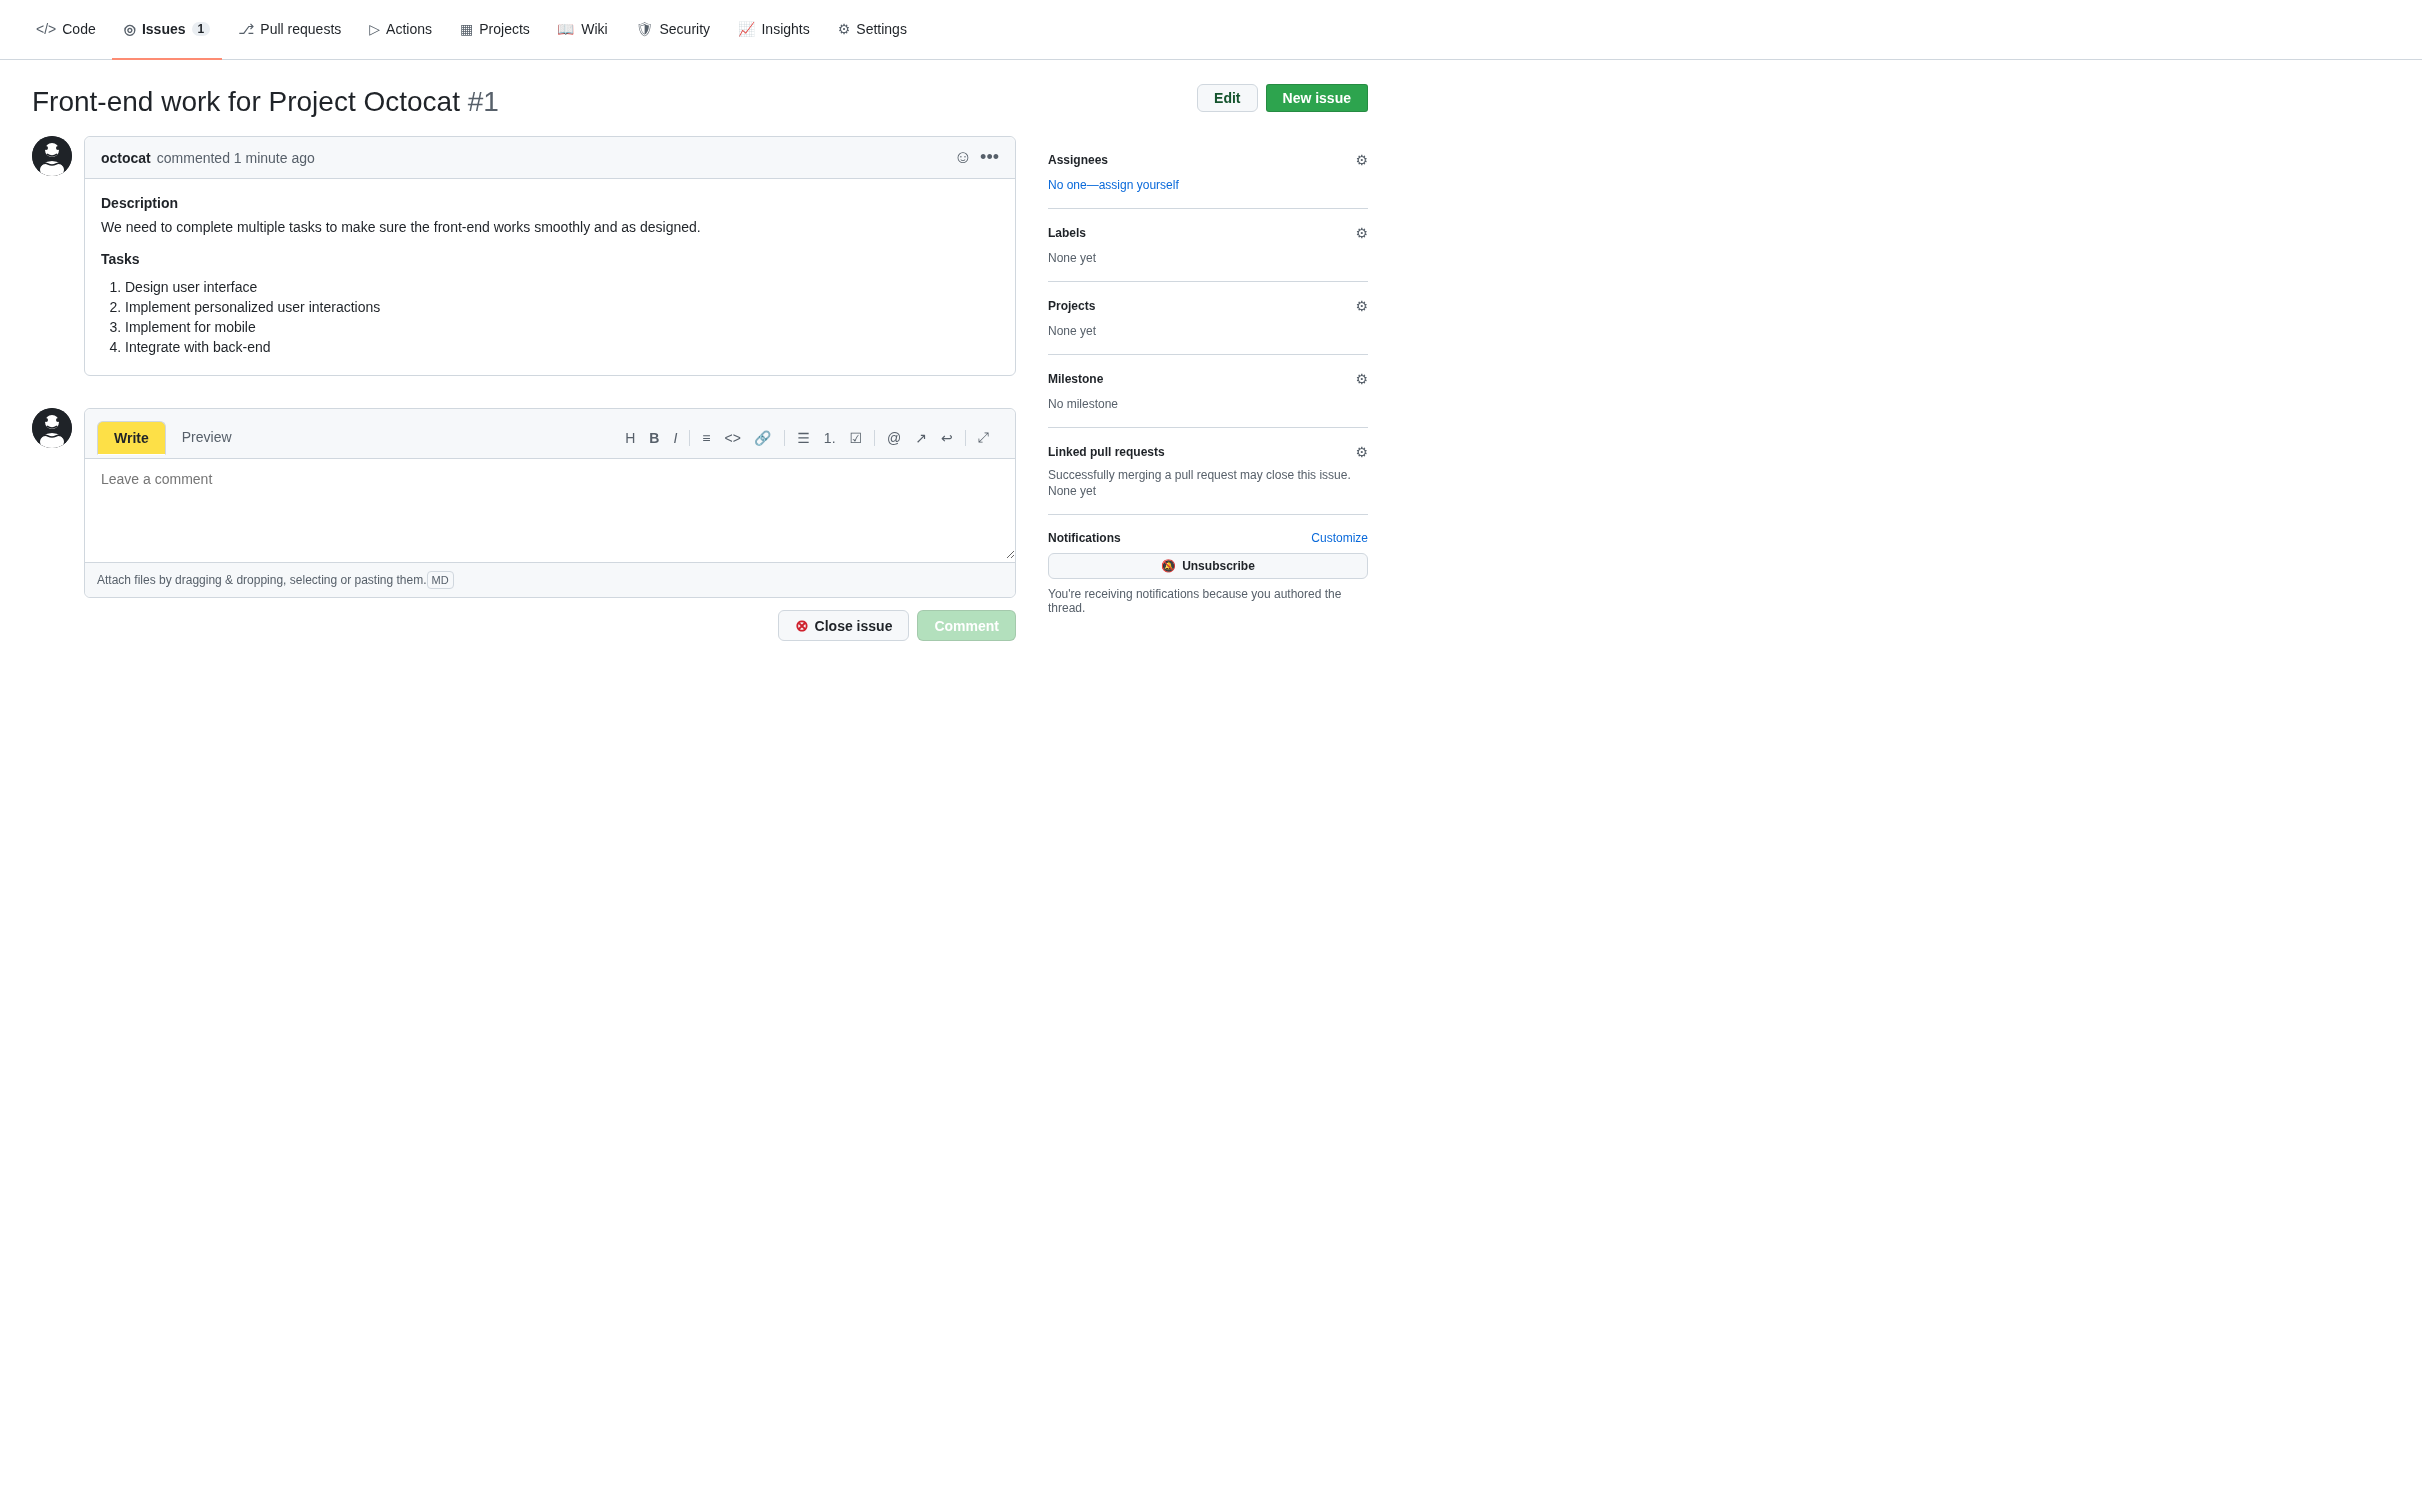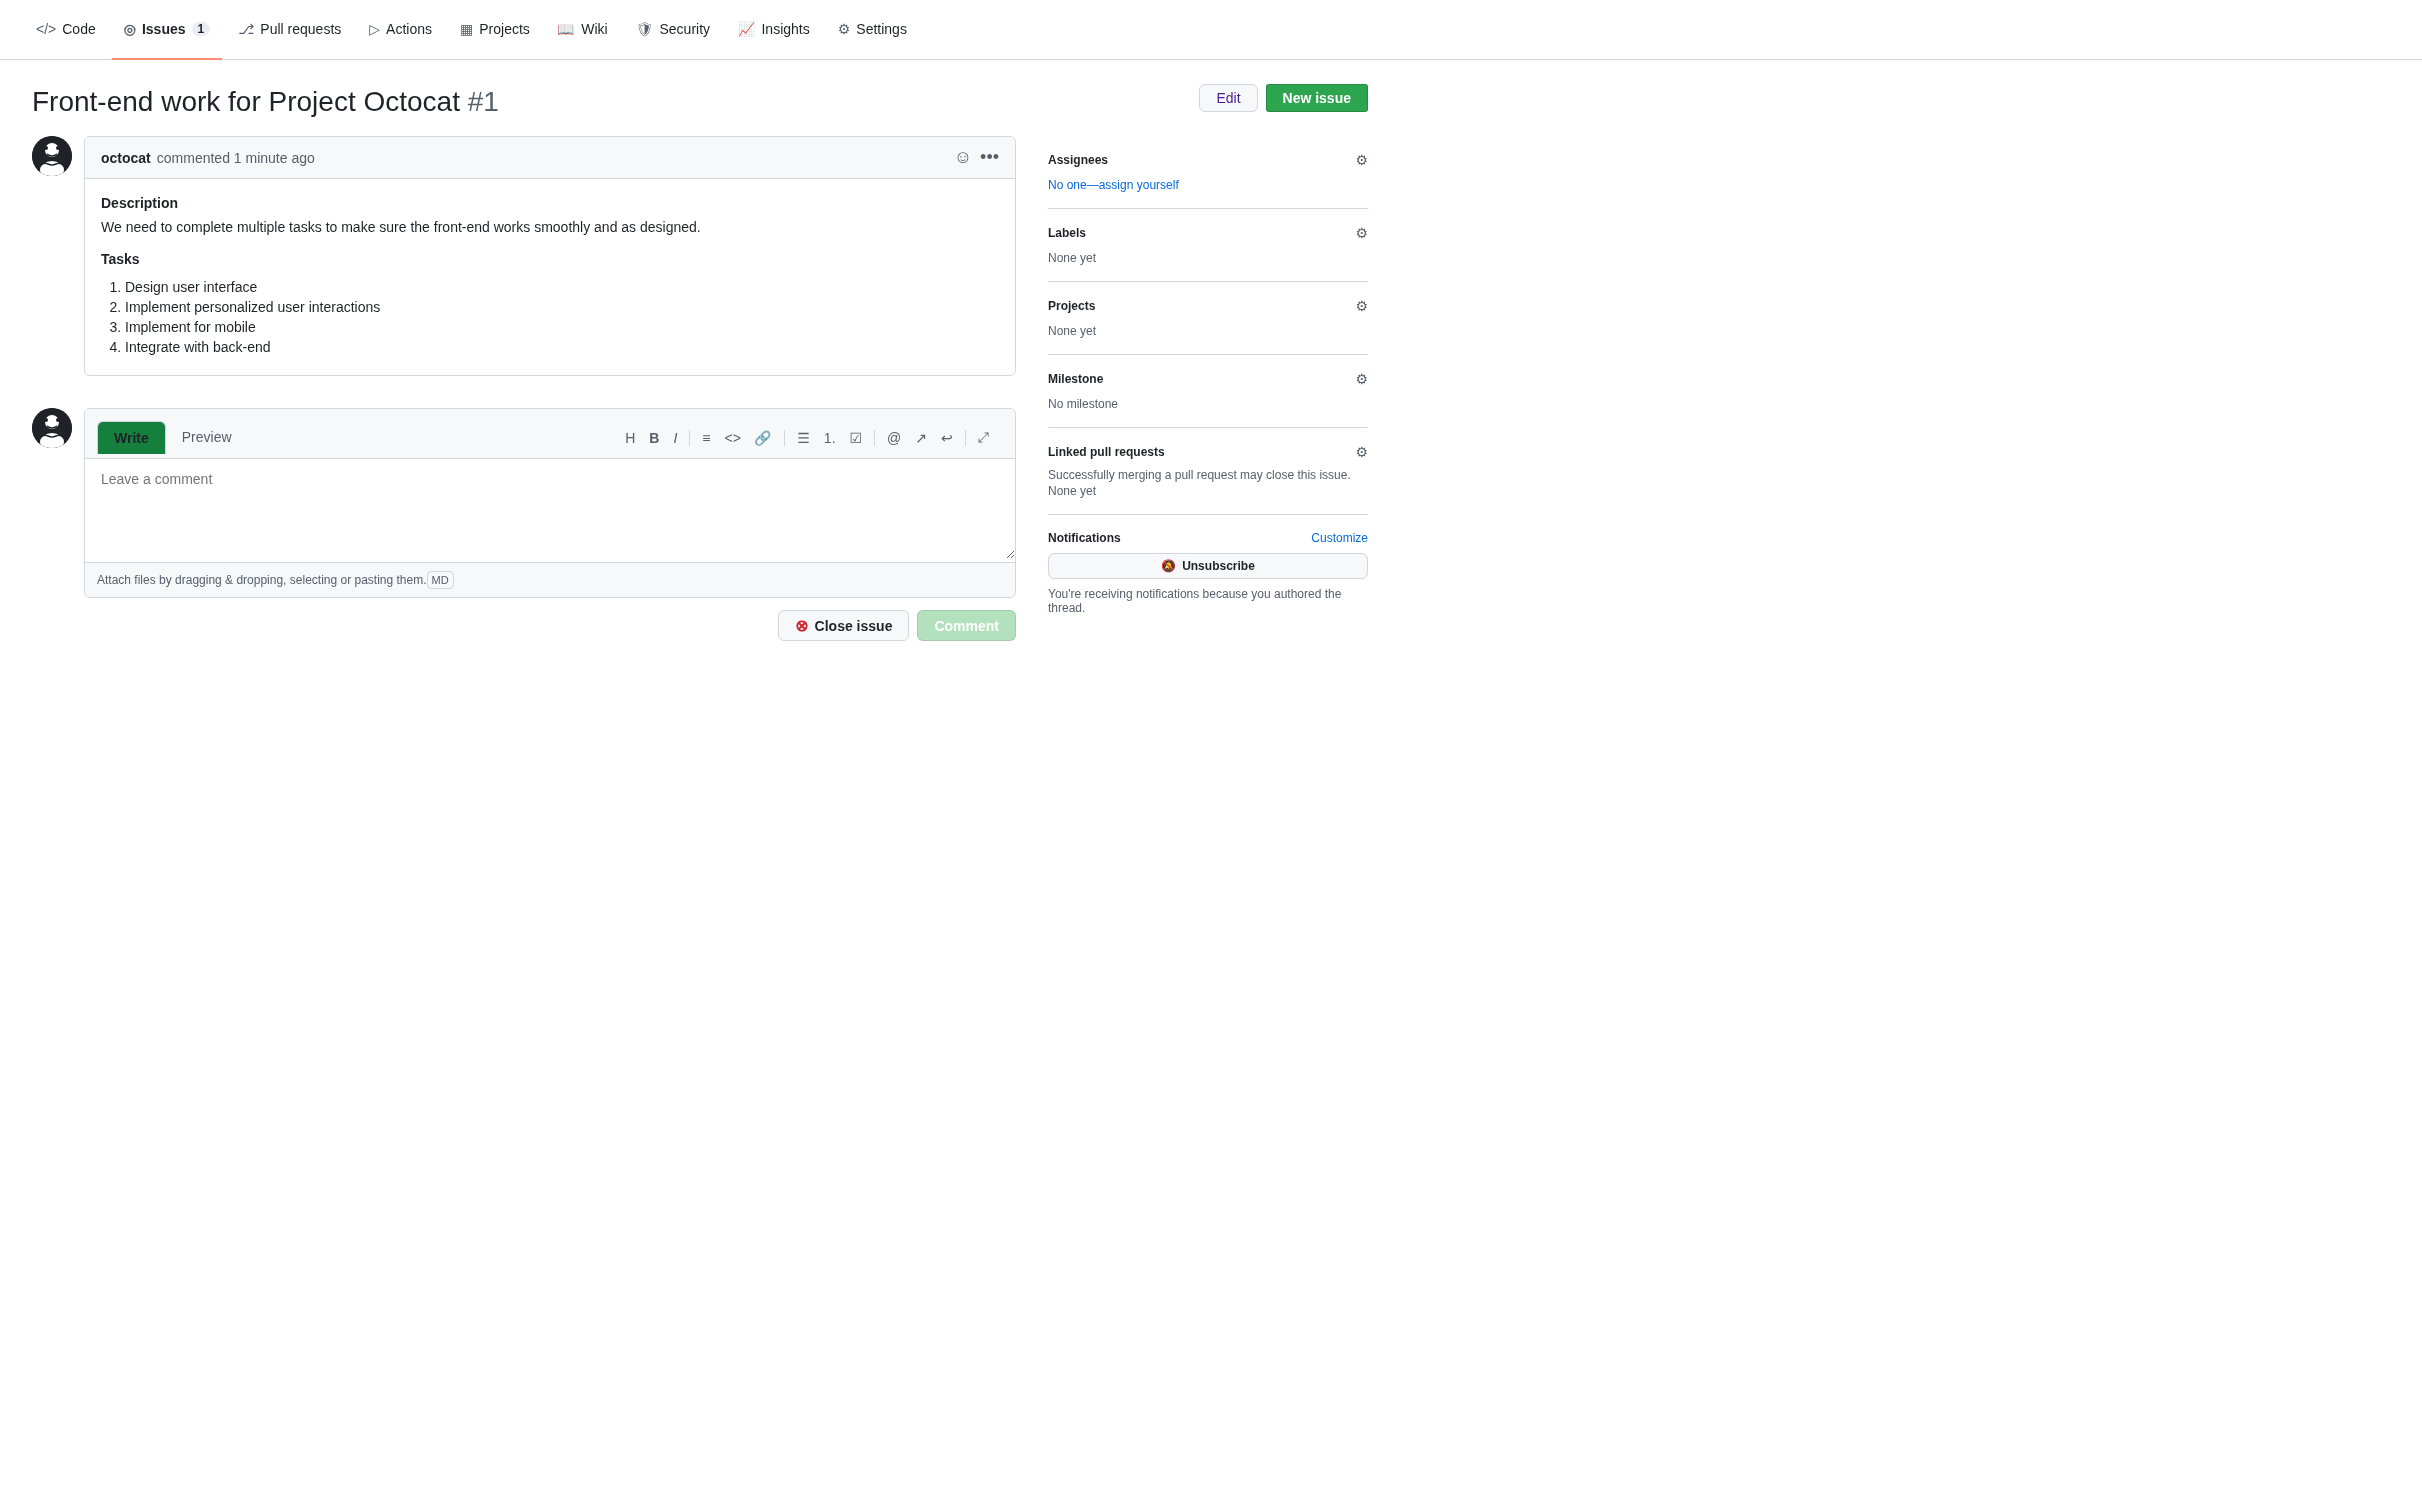--- a/index.html
+++ b/index.html
@@ -11,21 +11,21 @@
     .nav-item.active { border-bottom-color: #fd8c73; font-weight: 600; }
     .nav-icon { font-size: 14px; color: #57606a; }
     .nav-badge { background: #eaeef2; color: #1f2328; border-radius: 20px; padding: 0 6px; font-size: 12px; font-weight: 600; }
 
     
     .main { padding: 24px 32px; max-width: 1400px; }
     .issue-header { display: flex; align-items: flex-start; justify-content: space-between; margin-bottom: 16px; }
     .issue-title { font-size: 28px; font-weight: 400; color: #1f2328; line-height: 1.3; }
     .issue-title .issue-num { color: #57606a; font-weight: 400; }
     .header-buttons { display: flex; gap: 8px; align-items: center; flex-shrink: 0; }
-    .btn-edit { padding: 5px 16px; border: 1px solid #d0d7de; border-radius: 6px; background: #f6f8fa; color: #4c1d95; font-size: 14px; cursor: pointer; font-weight: 400; }
+    .btn-edit { padding: 5px 16px; border: 1px solid #d0d7de; border-radius: 6px; background: #f6f8fa; color: #14532d; font-size: 14px; cursor: pointer; font-weight: 700; }
     .btn-new-issue { padding: 5px 16px; border: 1px solid rgba(0,0,0,0.15); border-radius: 3px; background: #2da44e; color: #fff; font-size: 14px; cursor: pointer; font-weight: 600; }
 
     
     .status-row { display: flex; align-items: center; gap: 8px; margin-bottom: 24px; font-size: 14px; color: #57606a; }
     .status-badge { display: inline-flex; align-items: center; gap: 6px; background: #2da44e; color: #fff; border-radius: 20px; padding: 4px 12px; font-size: 14px; font-weight: 600; }
     .status-badge .dot { width: 14px; height: 14px; border: 2px solid #fff; border-radius: 50%; display: inline-block; position: relative; }
     .status-badge .dot::after { content: ''; position: absolute; top: 50%; left: 50%; transform: translate(-50%,-50%); width: 4px; height: 4px; background: #fff; border-radius: 50%; }
 
     
     .content-area { display: flex; gap: 32px; }
@@ -54,21 +54,21 @@
     .comment-with-avatar { display: flex; gap: 12px; margin-bottom: 16px; }
     .comment-wrapper { flex: 1; min-width: 0; }
 
     
     .reply-with-avatar { display: flex; gap: 12px; }
     .reply-wrapper { flex: 1; min-width: 0; }
     .reply-card { border: 1px solid #d0d7de; border-radius: 6px; }
     .reply-tabs { display: flex; align-items: center; justify-content: space-between; padding: 8px 12px 0; border-bottom: 1px solid #d0d7de; background: #f6f8fa; border-radius: 6px 6px 0 0; }
     .reply-tabs-left { display: flex; gap: 0; }
     .reply-tab { padding: 8px 16px; font-size: 14px; cursor: pointer; background: none; border: none; color: #57606a; border-bottom: 2px solid transparent; margin-bottom: -1px; }
-    .reply-tab.active { background: #15803d; color: #1f2328; font-weight: 600; border: 1px solid #d0d7de; border-bottom: 1px solid #fff; border-radius: 6px 6px 0 0; }
+    .reply-tab.active { background: #fde047; color: #1f2328; font-weight: 600; border: 1px solid #d0d7de; border-bottom: 1px solid #fff; border-radius: 6px 6px 0 0; }
     .reply-toolbar { display: flex; align-items: center; gap: 2px; padding: 8px; }
     .toolbar-btn { background: none; border: none; cursor: pointer; color: #57606a; font-size: 14px; padding: 4px 6px; border-radius: 4px; display: flex; align-items: center; justify-content: center; }
     .toolbar-sep { width: 1px; height: 16px; background: #d0d7de; margin: 0 4px; }
     .reply-textarea { width: 100%; border: none; outline: none; resize: vertical; min-height: 100px; padding: 12px 16px; font-size: 14px; color: #57606a; font-family: inherit; }
     .reply-footer { padding: 8px 12px; border-top: 1px solid #d0d7de; display: flex; align-items: center; justify-content: flex-start; background: #f6f8fa; border-radius: 0 0 6px 6px; font-size: 12px; color: #57606a; }
     .reply-footer-right { display: flex; align-items: center; gap: 4px; }
     .md-icon { font-size: 11px; border: 1px solid #d0d7de; border-radius: 4px; padding: 2px 4px; }
 
     
     .action-buttons { display: flex; justify-content: flex-end; gap: 8px; margin-top: 12px; }

